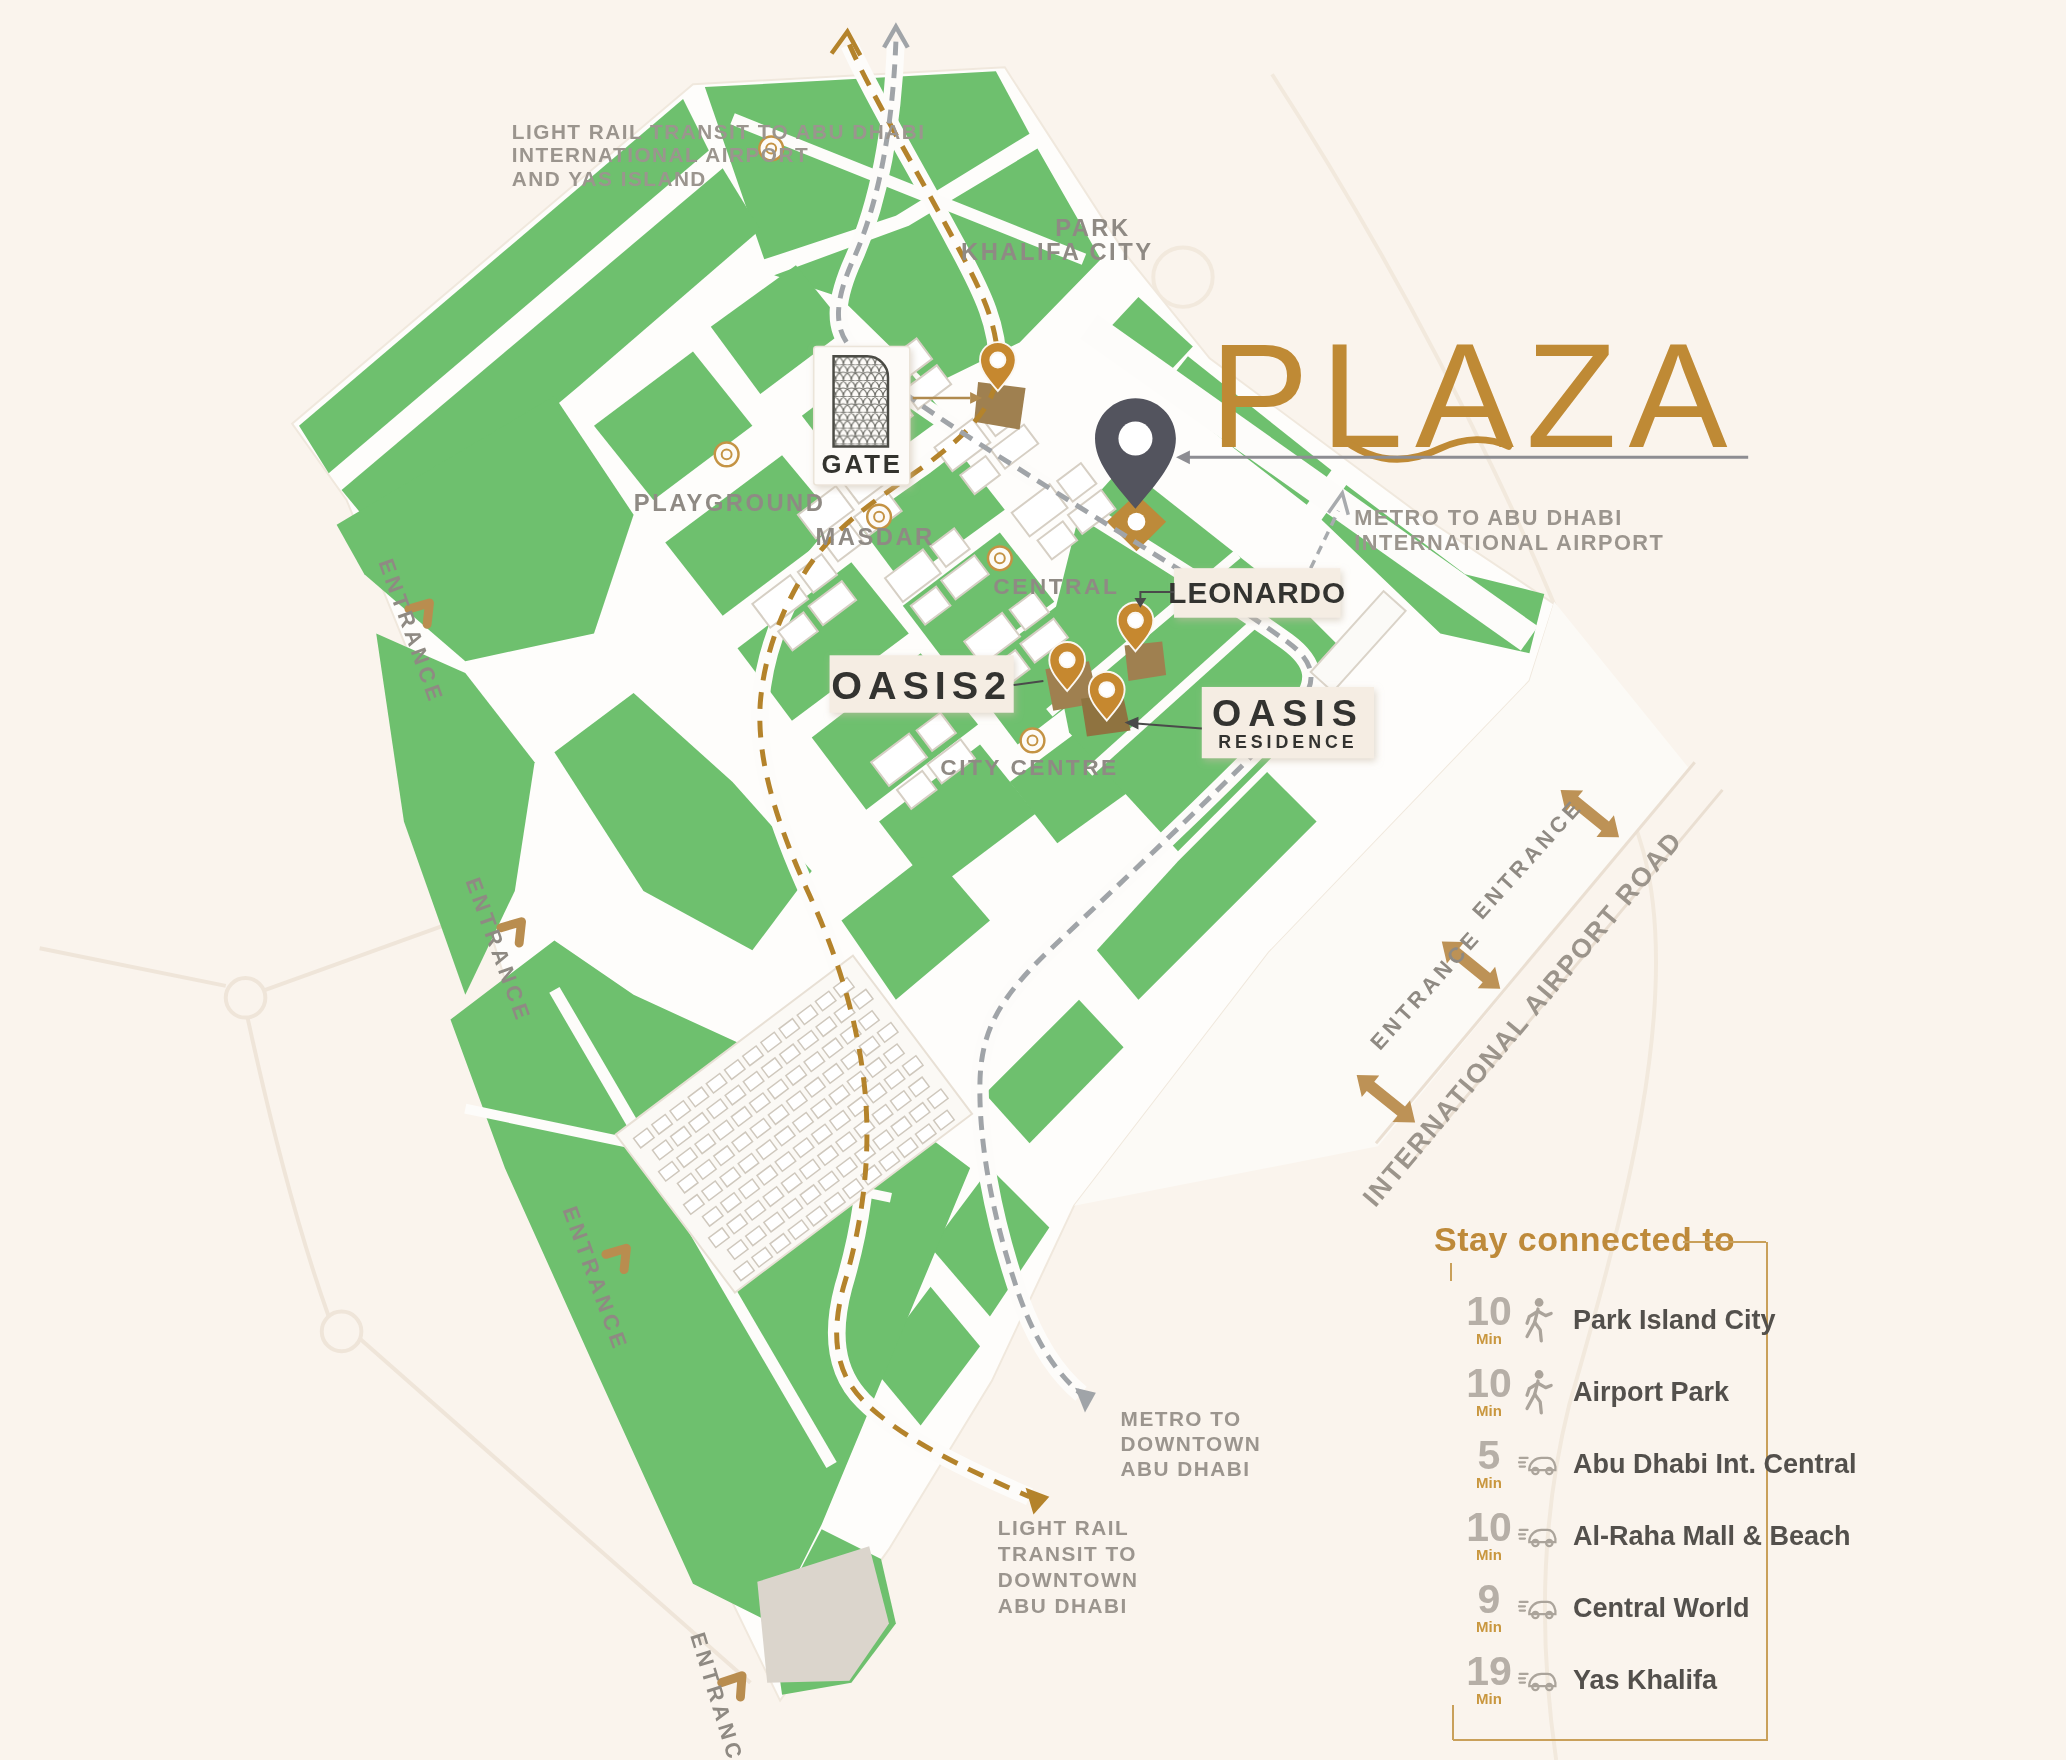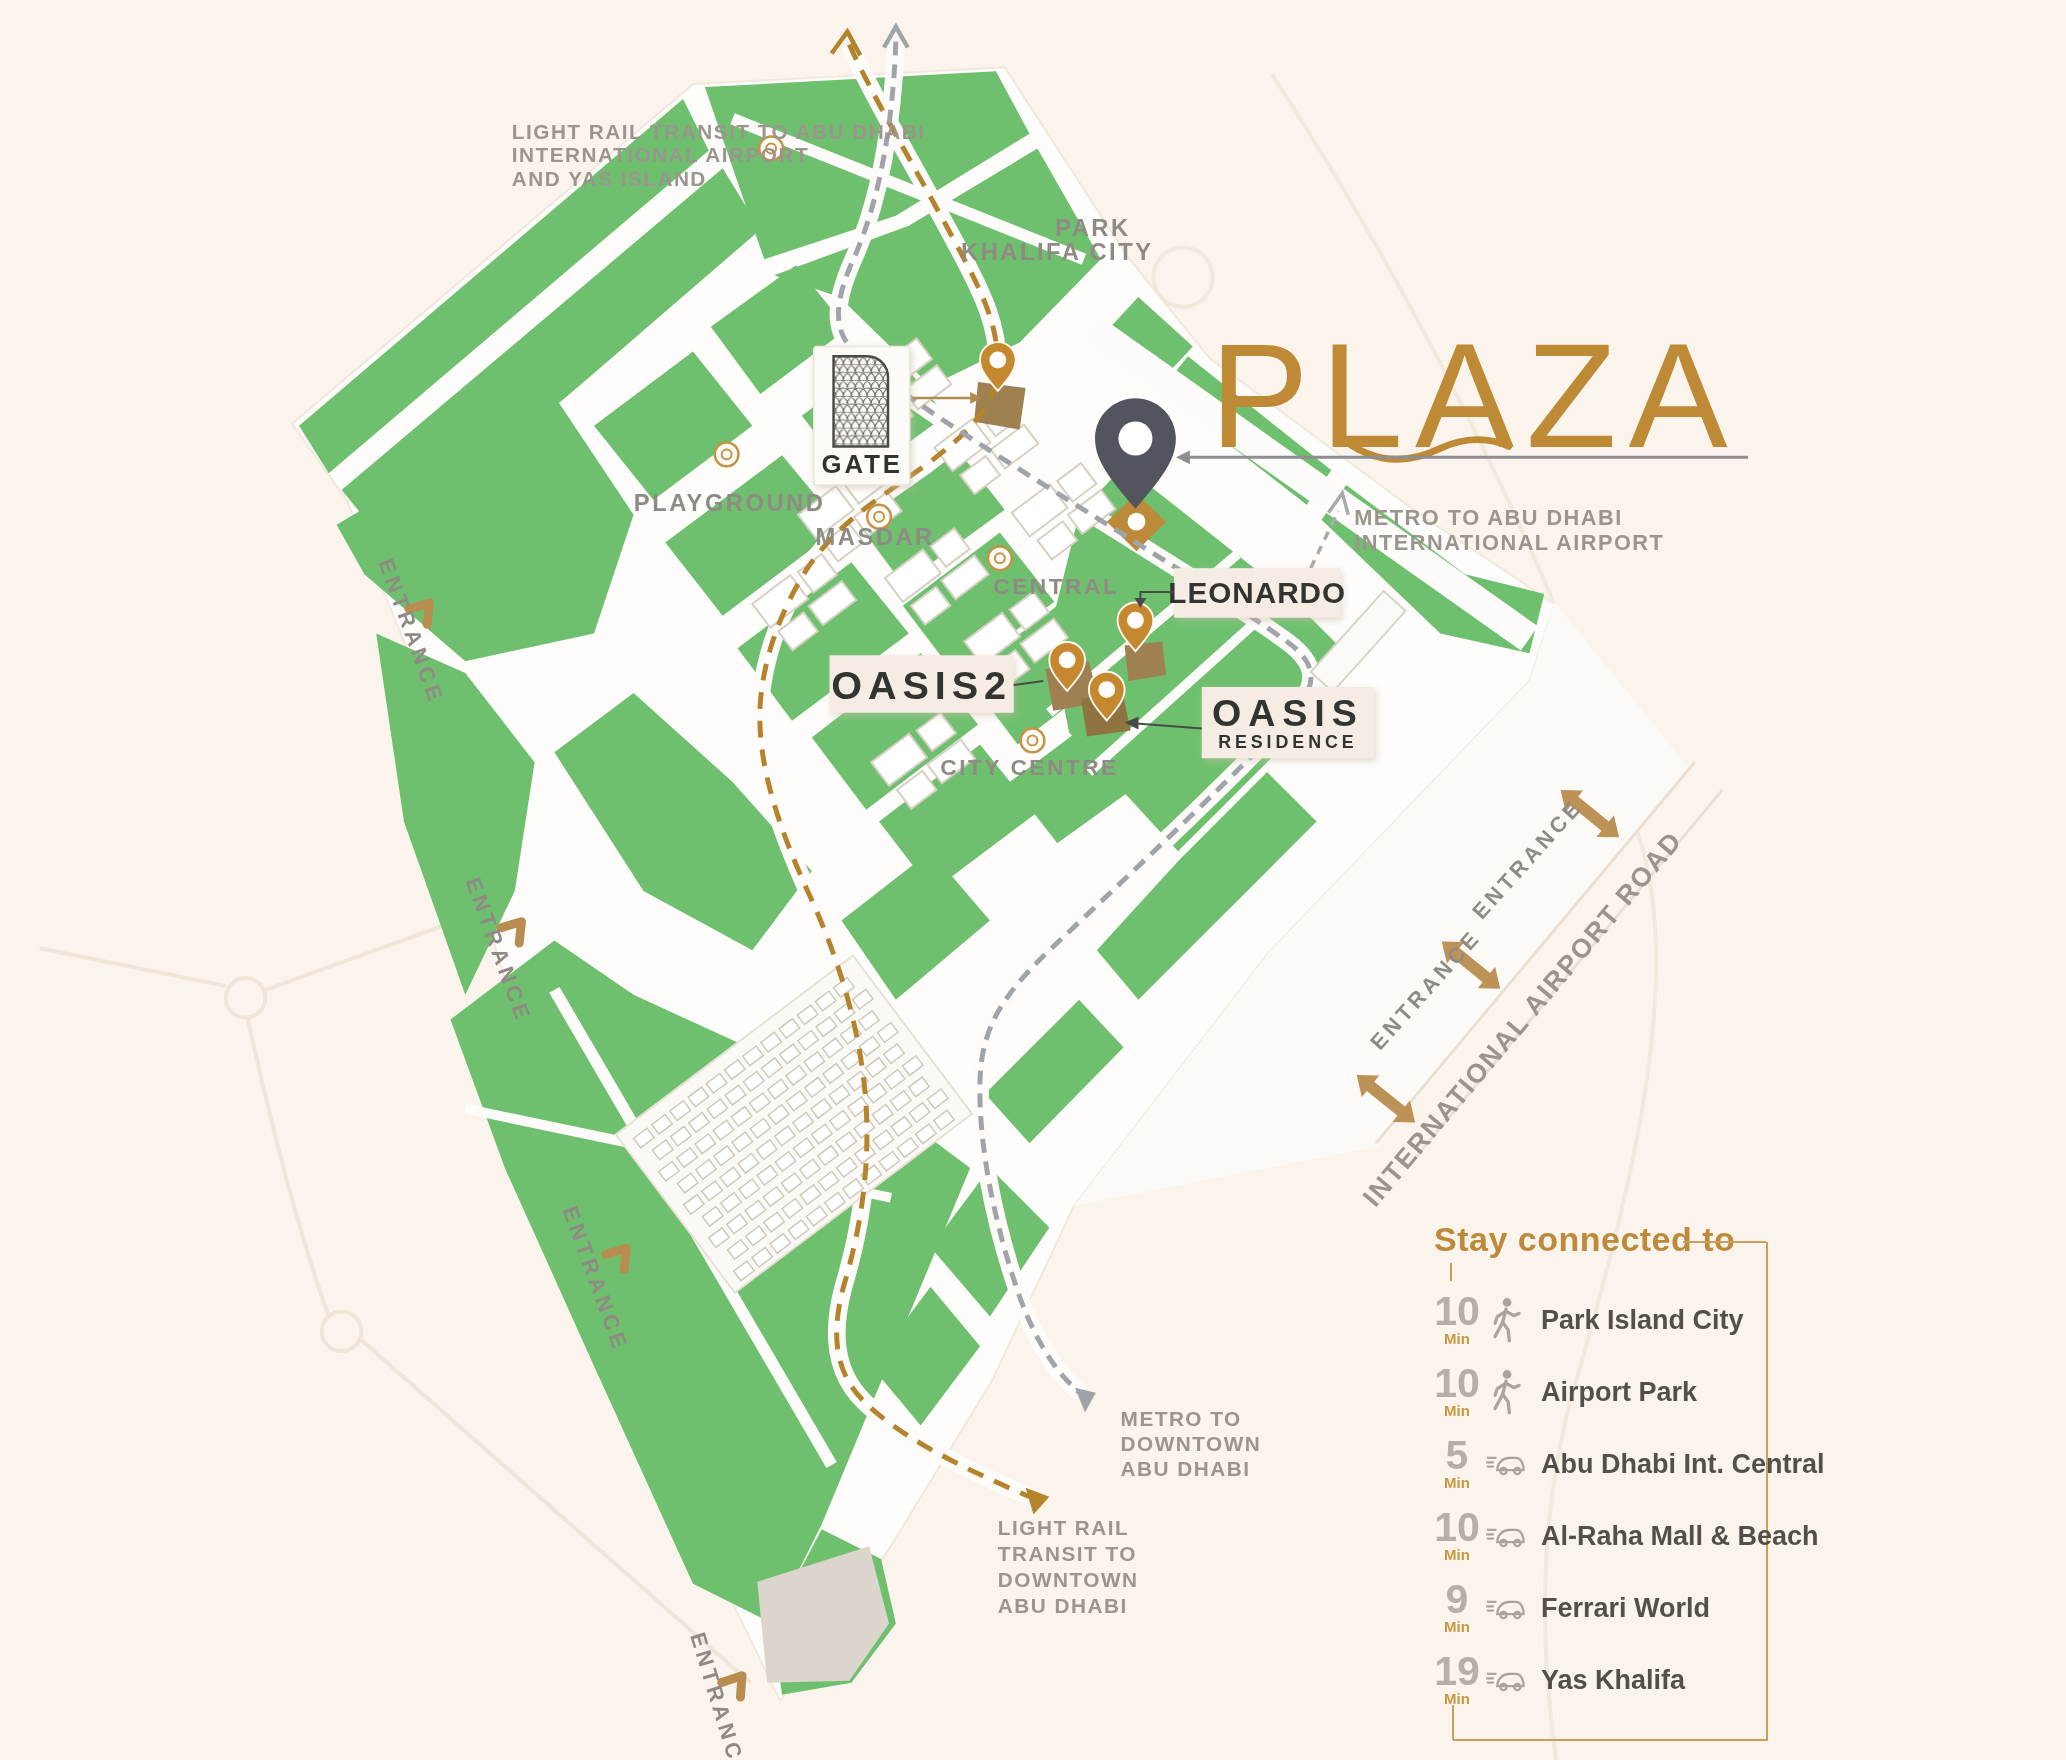--- a/index.html
+++ b/index.html
@@ -30,21 +30,21 @@
   .panel-title{position:absolute;left:1434px;top:1220px;font-size:34px;font-weight:bold;
        color:#BE8A3A;letter-spacing:0.5px;}
   .frame{position:absolute;border:0 solid #C9A05A;}
   #frame-main{left:1453px;top:1242px;width:313px;height:497px;border-right-width:2px;border-bottom-width:2px;}
   #frame-topseg{left:1683px;top:1241px;width:83px;height:0;border-top-width:2px;}
   #frame-stub{left:1452px;top:1705px;width:0;height:35px;border-left-width:2px;}
   #title-tick{left:1450px;top:1263px;width:0;height:18px;border-left-width:2px;}
 
   #connected-list{position:absolute;left:1434px;top:1284px;width:337px;}
   .row{display:flex;align-items:center;height:72px;}
-  .tcol{width:46px;text-align:center;flex:0 0 auto;}
+  .tcol{width:46px;text-align:center;flex:0 0 auto;margin-left:32px;}
   .num{font-size:41px;font-weight:bold;color:#B6AFA7;line-height:.92;}
   .min{font-size:15px;font-weight:bold;color:#C9973F;}
   .ic{width:40px;height:46px;margin-left:6px;flex:0 0 auto;}
   .lbl{margin-left:15px;font-size:27px;font-weight:600;color:#53504C;white-space:nowrap;}
 </style>
 </head>
 <body>
 
 <div id="stage">
 
@@ -389,21 +389,21 @@
     <div class="lbl">Al-Raha Mall &amp; Beach</div>
   </div>
   <div class="row">
     <div class="tcol">
       <div class="num">9</div>
       <div class="min">Min</div>
     </div>
     <svg class="ic" viewBox="0 0 40 46" width="40" height="46">
           <use href="#icon-car"></use>
         </svg>
-    <div class="lbl">Ferrari World</div>
+    <div class="lbl">Central World</div>
   </div>
   <div class="row">
     <div class="tcol">
       <div class="num">19</div>
       <div class="min">Min</div>
     </div>
     <svg class="ic" viewBox="0 0 40 46" width="40" height="46">
           <use href="#icon-car"></use>
         </svg>
     <div class="lbl">Yas Khalifa</div>

